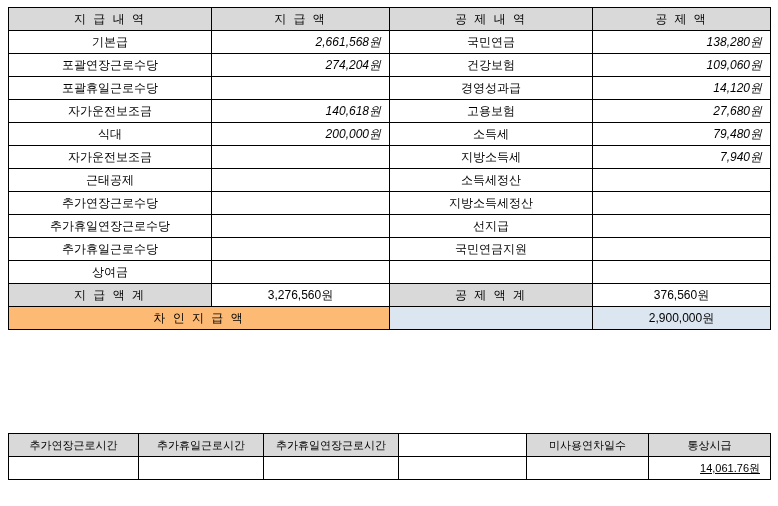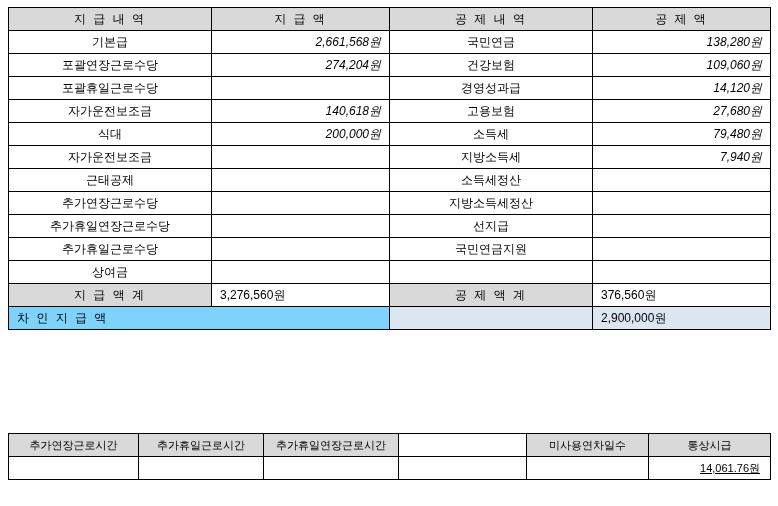--- a/index.html
+++ b/index.html
@@ -52,35 +52,35 @@
     padding-right: 10px;
     font-style: italic;
   }
   .total-label {
     background: #d9d9d9;
     text-align: center;
     letter-spacing: 2px;
   }
   .total-amount {
     background: #ffffff;
-    text-align: left;
+    text-align: center;
     padding-right: 10px;
   }
   .net-label {
-    background: #7dd3fc;
-    text-align: left;
+    background: #fdba74;
+    text-align: center;
     letter-spacing: 2px;
     font-weight: bold;
   }
   .net-blank {
     background: #dce6f1;
   }
   .net-amount {
     background: #dce6f1;
-    text-align: left;
+    text-align: center;
     padding-right: 10px;
     font-weight: bold;
   }
   .hours {
     position: absolute;
     left: 8px;
     top: 433px;
     width: 762px;
   }
   .hours td {

